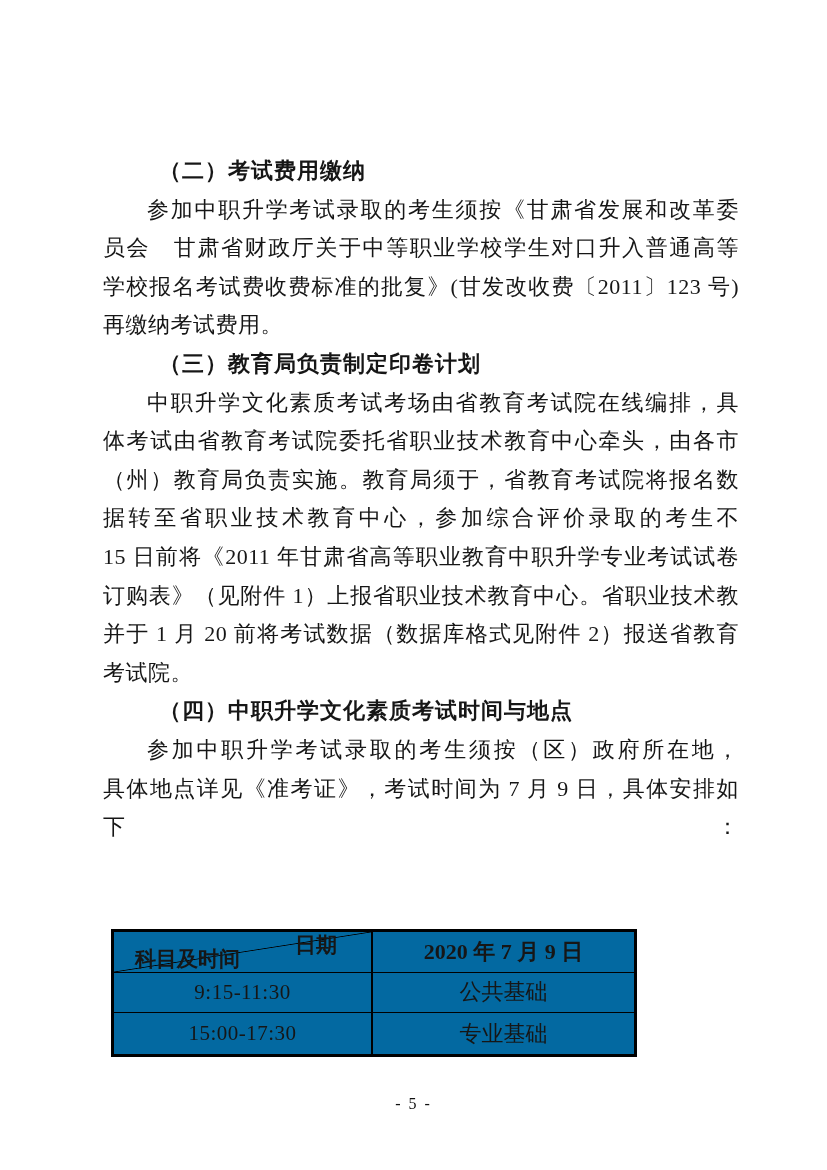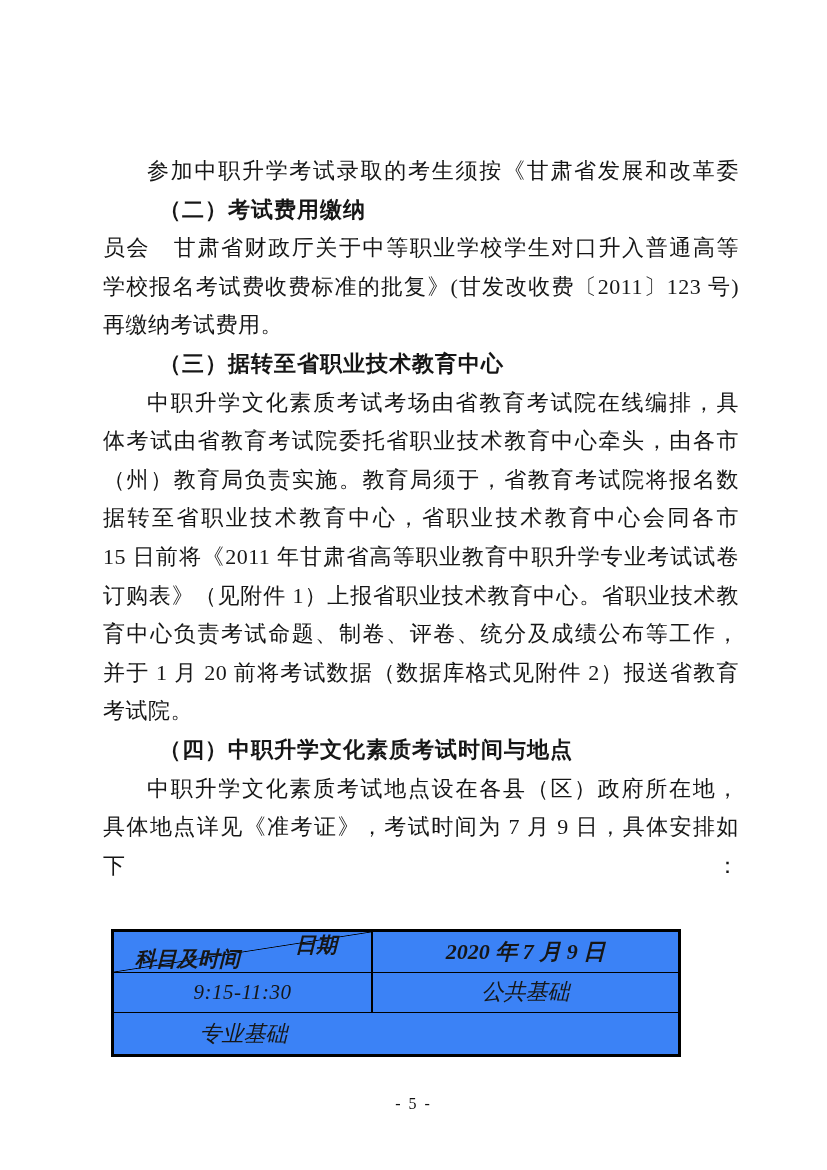--- a/index.html
+++ b/index.html
@@ -37,27 +37,26 @@
   .line.first { text-indent: 44px; }
   .line.heading {
     font-weight: 700;
     padding-left: 56px;
     letter-spacing: 1px;
   }
   
   #exam-table {
     position: absolute;
     left: 111px; top: 929px;
-    width: 570px; height: 128px;
+    width: 526px; height: 128px;
     border: 3px solid #000;
-    background: #3b82f6;
+    background: #0369a1;
     display: grid;
     grid-template-columns: 259px 1fr;
     grid-template-rows: 1fr 1fr 1fr;
-    font-style: italic;
   }
   #exam-table .cell {
     border-right: 2px solid #000;
     border-bottom: 1.5px solid #000;
     display: flex;
     align-items: center;
     justify-content: center;
     font-size: 22px;
   }
   #exam-table .cell.col2 { border-right: none; }
@@ -86,48 +85,48 @@
     letter-spacing: 2px;
     color: #111;
   }
 </style>
 </head>
 <body>
 
 <div class="page">
 
   <div id="text-block">
+      <div class="line heading">（二）考试费用缴纳</div>
       <div class="line justify first">参加中职升学考试录取的考生须按《甘肃省发展和改革委</div>
-      <div class="line heading">（二）考试费用缴纳</div>
       <div class="line justify">员会　甘肃省财政厅关于中等职业学校学生对口升入普通高等</div>
       <div class="line justify">学校报名考试费收费标准的批复》(甘发改收费〔2011〕123 号)</div>
       <div class="line">再缴纳考试费用。</div>
-      <div class="line heading">（三）据转至省职业技术教育中心</div>
+      <div class="line heading">（三）教育局负责制定印卷计划</div>
       <div class="line justify first">中职升学文化素质考试考场由省教育考试院在线编排，具</div>
       <div class="line justify">体考试由省教育考试院委托省职业技术教育中心牵头，由各市</div>
       <div class="line justify">（州）教育局负责实施。教育局须于，省教育考试院将报名数</div>
-      <div class="line justify">据转至省职业技术教育中心，省职业技术教育中心会同各市</div>
+      <div class="line justify">据转至省职业技术教育中心，参加综合评价录取的考生不</div>
       <div class="line justify">15 日前将《2011 年甘肃省高等职业教育中职升学专业考试试卷</div>
       <div class="line justify">订购表》（见附件 1）上报省职业技术教育中心。省职业技术教</div>
-      <div class="line justify">育中心负责考试命题、制卷、评卷、统分及成绩公布等工作，</div>
       <div class="line justify">并于 1 月 20 前将考试数据（数据库格式见附件 2）报送省教育</div>
       <div class="line">考试院。</div>
       <div class="line heading">（四）中职升学文化素质考试时间与地点</div>
-      <div class="line justify first">中职升学文化素质考试地点设在各县（区）政府所在地，</div>
+      <div class="line justify first">参加中职升学考试录取的考生须按（区）政府所在地，</div>
       <div class="line justify">具体地点详见《准考证》，考试时间为 7 月 9 日，具体安排如下：</div>
     </div>
 
   <div id="exam-table">
     <div class="cell corner">
       <span class="corner-date">日期</span>
       <span class="corner-subject">科目及时间</span>
     </div>
     <div class="cell col2 head">2020 年 7 月 9 日</div>
 
     <div class="cell time">9:15-11:30</div>
     <div class="cell col2">公共基础</div>
 
+    <div class="cell time rowlast">15:00-17:30</div>
     <div class="cell col2 rowlast">专业基础</div>
   </div>
 
   <div id="page-footer">- 5 -</div>
 
 </div>
 
 </body></html>

